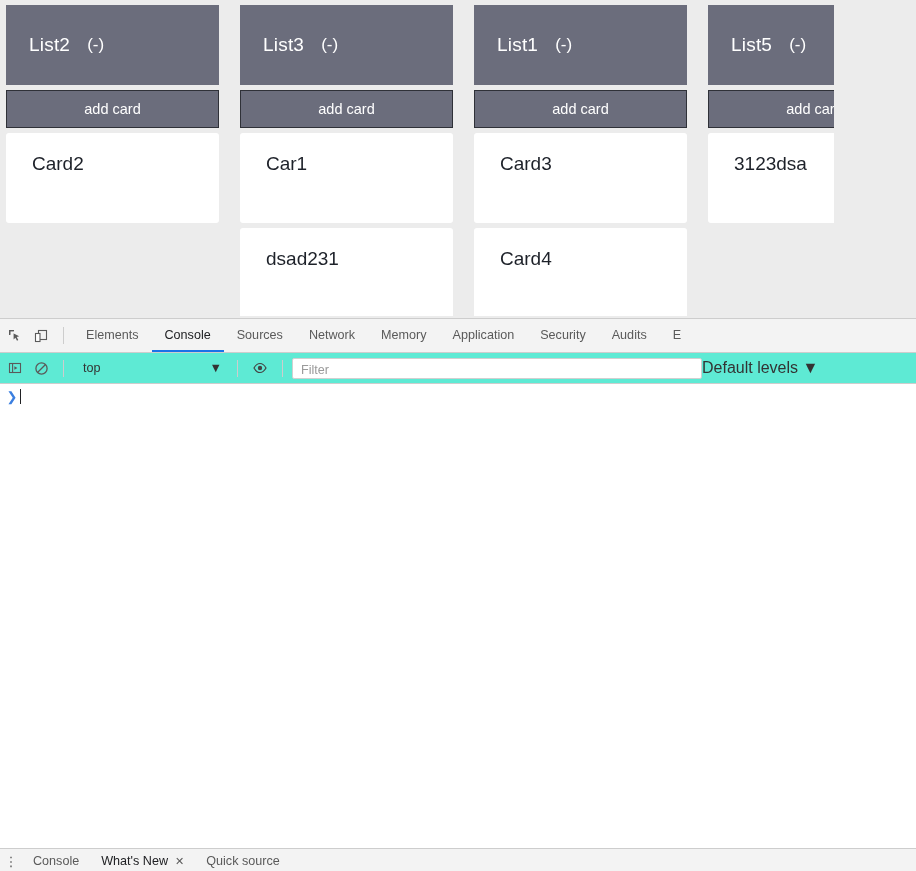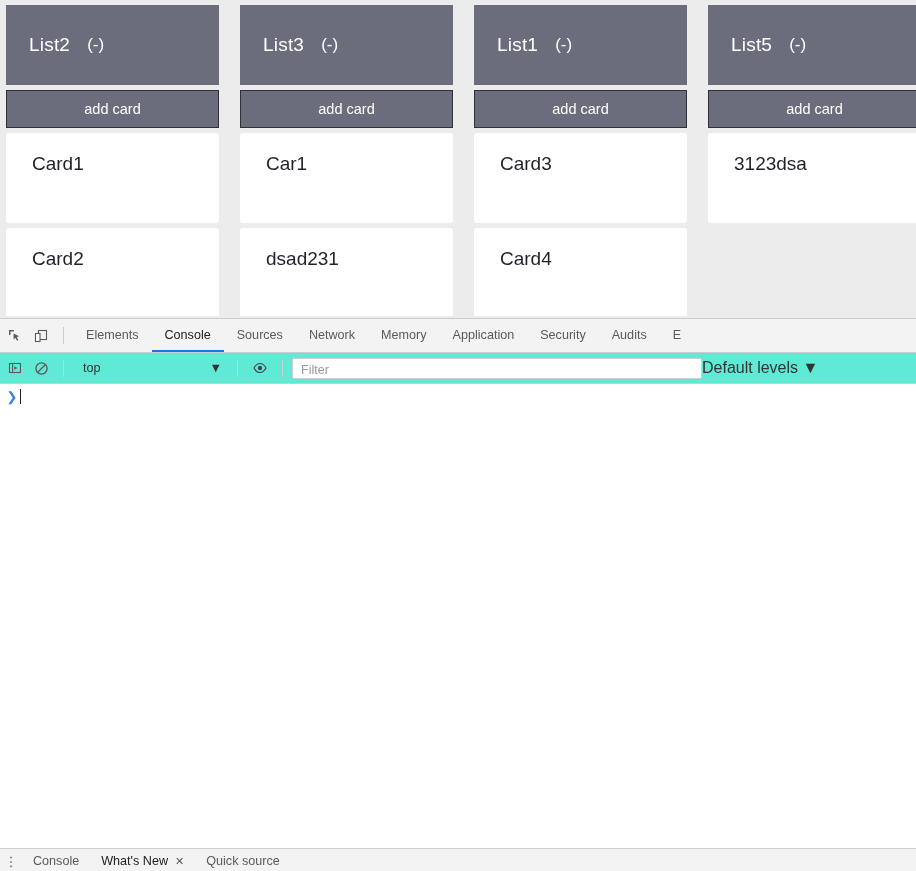--- a/index.html
+++ b/index.html
@@ -6,21 +6,21 @@
   html, body {
     width:916px; height:871px;
     font-family:"Liberation Sans", sans-serif;
     background:#ececec;
     overflow:hidden;
   }
 
   
   #board-area {
     position:absolute; left:0; top:0;
-    width:916px; height:316px;
+    width:834px; height:316px;
     background:#ececec;
     overflow:hidden;
   }
   #board-lists {
     display:flex;
     align-items:flex-start;
     gap:21px;
     padding:5px 0 0 6px;
   }
   .list-column {
@@ -220,21 +220,20 @@
 <body>
 
 <div id="board-area">
   <div id="board-lists">
       <div class="list-column">
         <div class="list-header">
           <span class="list-title">List2</span>
           <span class="list-remove">(-)</span>
         </div>
         <button class="add-card-btn">add card</button>
-        <div class="card">Card1</div>
         <div class="card">Card2</div>
       </div>
       <div class="list-column">
         <div class="list-header">
           <span class="list-title">List3</span>
           <span class="list-remove">(-)</span>
         </div>
         <button class="add-card-btn">add card</button>
         <div class="card">Car1</div>
         <div class="card">dsad231</div>

